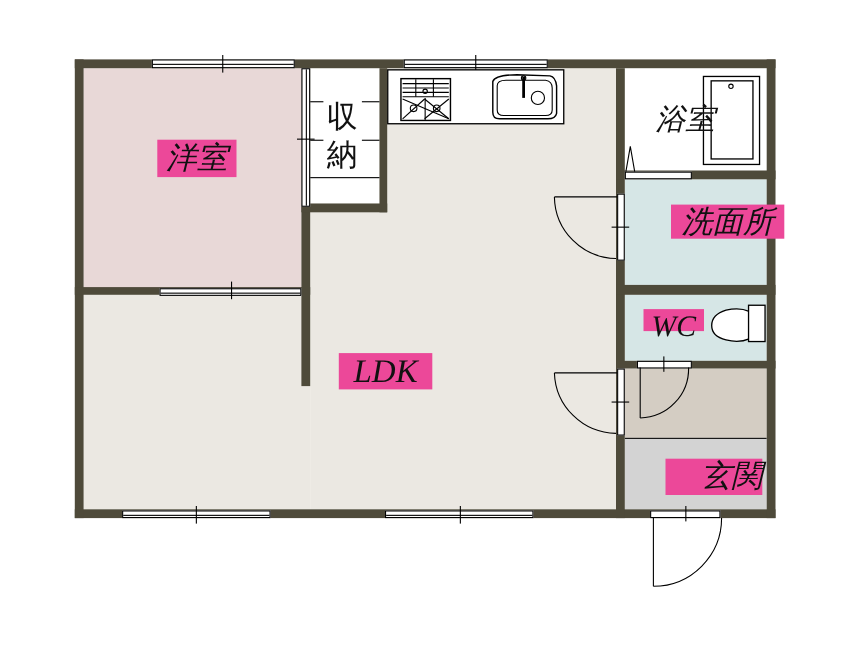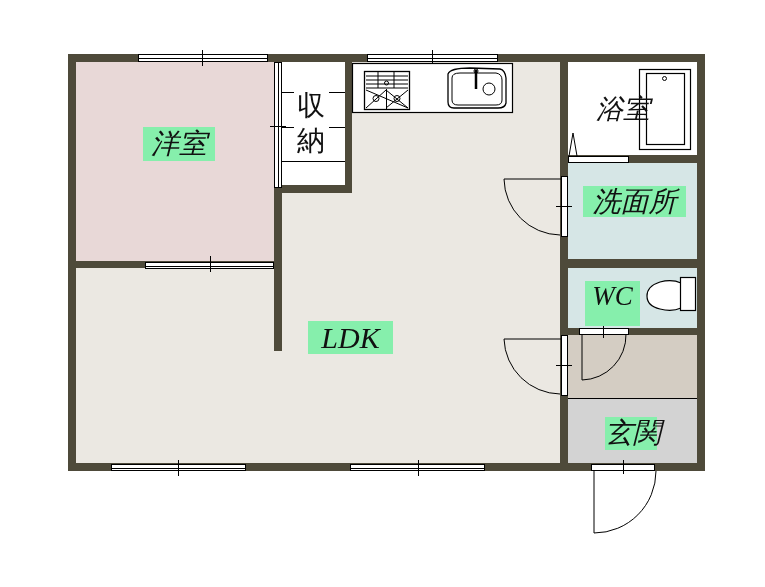--- a/index.html
+++ b/index.html
@@ -1,19 +1,19 @@
 <!DOCTYPE html>
 <html><head>
 <meta charset="utf-8">
 <style>
   html,body{margin:0;padding:0;background:#ffffff;}
   body{width:765px;height:587px;position:relative;overflow:hidden;font-family:"DejaVu Serif","Liberation Serif",serif;}
   .wall{position:absolute;background:#4e4a3a;}
   .room{position:absolute;}
-  .label{position:absolute;background:#86efac;font-style:italic;color:#111;line-height:1;white-space:nowrap;text-align:center;}
+  .label{position:absolute;background:#ec4899;font-style:italic;color:#111;line-height:1;white-space:nowrap;text-align:center;}
   .win{position:absolute;background:#ffffff;border:1px solid #000;box-sizing:border-box;}
   .win.h::before{content:"";position:absolute;left:0;right:0;top:50%;border-top:1px solid #000;}
   .win.v::before{content:"";position:absolute;top:0;bottom:0;left:50%;border-left:1px solid #000;}
   .tick-v{position:absolute;width:1px;background:#000;}
   .tick-h{position:absolute;height:1px;background:#000;}
   svg{position:absolute;left:0;top:0;}
 </style>
 </head>
 <body>
 
@@ -138,15 +138,15 @@
     <line x1="594" y1="471" x2="594" y2="533"></line>
     <path d="M656,471 A62,62 0 0 1 594,533"></path>
   </g>
 </svg>
 
 <div class="label" style="left:143px;top:127px;width:72px;height:34px;font-size:28px;padding-top:3px;box-sizing:border-box;">洋室</div>
 <div class="label" style="left:296px;top:92px;width:30px;height:31px;font-size:28px;font-style:normal;background:transparent;">収</div>
 <div class="label" style="left:296px;top:127px;width:30px;height:31px;font-size:28px;font-style:normal;background:transparent;">納</div>
 <div class="label" style="left:308px;top:321px;width:85px;height:33px;font-size:30px;padding-top:2px;box-sizing:border-box;font-family:'Liberation Serif',serif;">LDK</div>
 <div class="label" style="left:590px;top:95px;width:66px;height:28px;font-size:27px;background:transparent;">浴室</div>
-<div class="label" style="left:583px;top:186px;width:103px;height:31px;font-size:28px;padding-top:2px;box-sizing:border-box;">洗面所</div>
-<div class="label" style="left:585px;top:281px;width:55px;height:45px;font-size:27px;padding-top:2px;box-sizing:border-box;font-family:'Liberation Serif',serif;">WC</div>
-<div class="label" style="left:605px;top:417px;width:52px;height:33px;font-size:28px;padding-top:2px;box-sizing:border-box;text-align:right;">玄関</div>
+<div class="label" style="left:610px;top:186px;width:103px;height:31px;font-size:28px;padding-top:2px;box-sizing:border-box;">洗面所</div>
+<div class="label" style="left:585px;top:281px;width:55px;height:20px;font-size:27px;padding-top:2px;box-sizing:border-box;font-family:'Liberation Serif',serif;">WC</div>
+<div class="label" style="left:605px;top:417px;width:88px;height:33px;font-size:28px;padding-top:2px;box-sizing:border-box;text-align:right;">玄関</div>
 
 </body></html>

